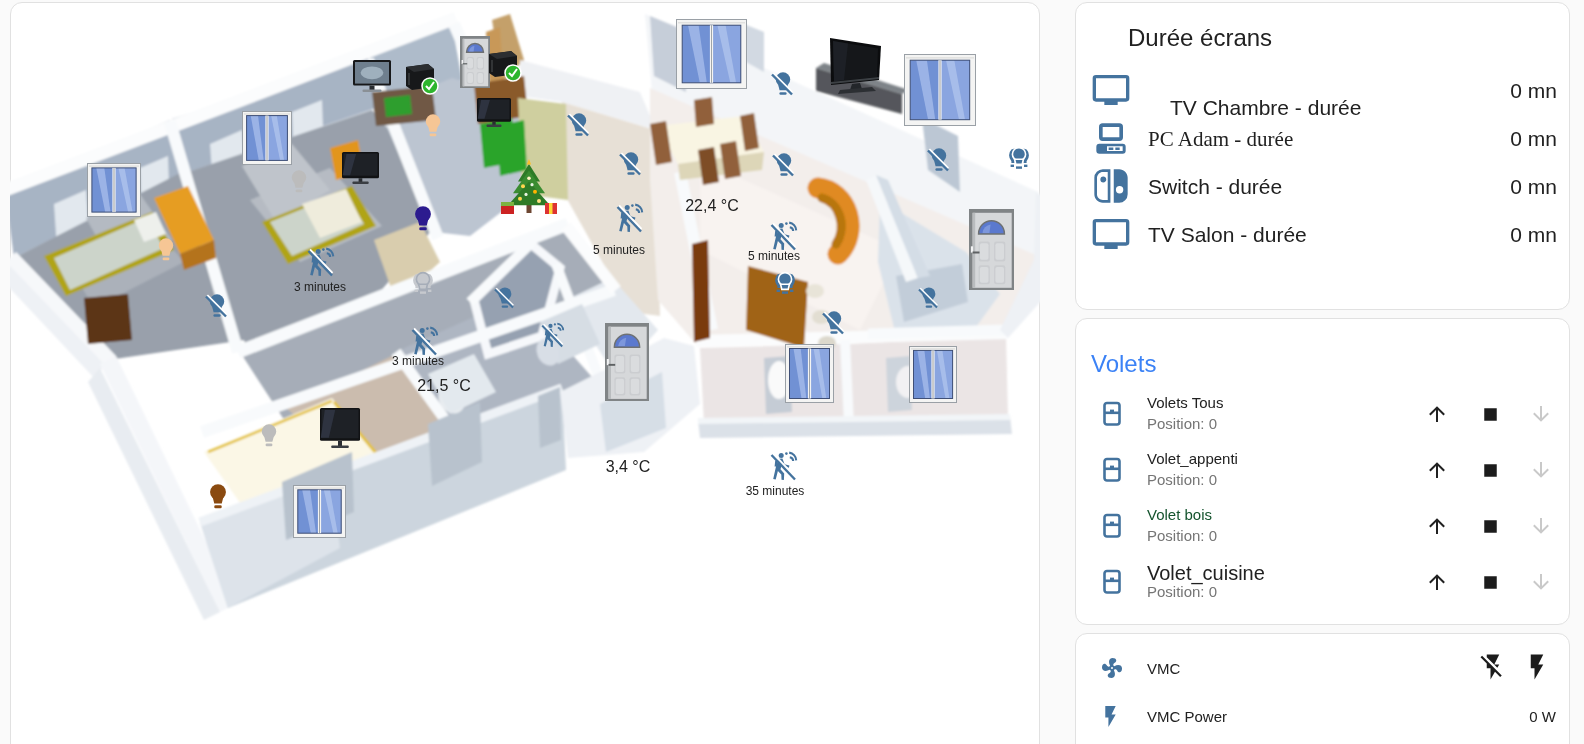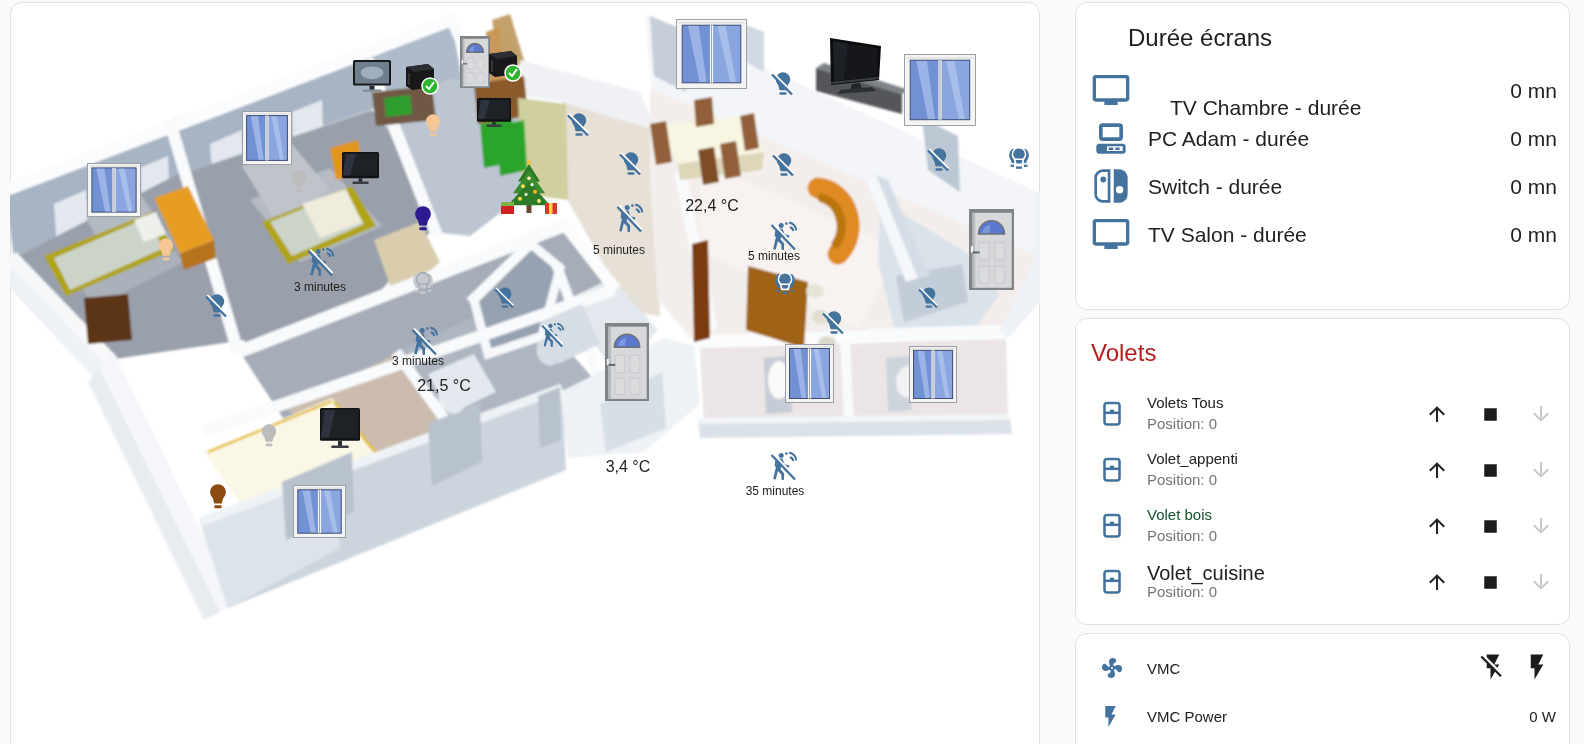--- a/index.html
+++ b/index.html
@@ -708,21 +708,21 @@
 
 <svg style="position:absolute;left:1091px;top:118px;" width="40" height="40" viewBox="0 0 24 24">
     <g class="ic">
       <path d="M7,3.2 H17 A2.2,2.2 0 0 1 19.2,5.4 V11.6 A2.2,2.2 0 0 1 17,13.8 H7 A2.2,2.2 0 0 1 4.8,11.6 V5.4 A2.2,2.2 0 0 1 7,3.2 Z M7,5.4 V11.6 H17 V5.4 Z"></path>
       <path d="M5,15.4 H19 A1.8,1.8 0 0 1 20.8,17.2 V19.6 A1.8,1.8 0 0 1 19,21.4 H5 A1.8,1.8 0 0 1 3.2,19.6 V17.2 A1.8,1.8 0 0 1 5,15.4 Z M9.6,17 V19.8 H19 V17 Z"></path>
       <rect x="10.6" y="17.7" width="2.8" height="1.5"></rect>
       <rect x="14.6" y="17.7" width="2.6" height="1.5"></rect>
     </g>
   </svg>
 
-<div class="rowtxt" style="position:absolute;left:1148px;top:127px;">PC Adam - durée</div>
+<div class="rowtxt" style="position:absolute;left:1148px;top:127px;font-family:Liberation Serif, serif;">PC Adam - durée</div>
 
 <div class="rowtxt" style="position:absolute;right:27px;top:127px;">0 mn</div>
 
 <svg style="position:absolute;left:1091px;top:166px;" width="40" height="40" viewBox="0 0 24 24">
     <path class="ic" fill-rule="evenodd" d="M10.04,20.4H7.12C6.19,20.4 5.3,20 4.64,19.36C4,18.7 3.6,17.81 3.6,16.88V7.12C3.6,6.19 4,5.3 4.64,4.64C5.3,4 6.19,3.62 7.12,3.62H10.04V20.4M7.12,2A5.12,5.12 0 0,0 2,7.12V16.88C2,19.71 4.29,22 7.12,22H11.65V2H7.12M5.62,8.11A1.77,1.77 0 0,0 7.39,9.88C8.37,9.88 9.16,9.09 9.16,8.11C9.16,7.13 8.37,6.34 7.39,6.34A1.77,1.77 0 0,0 5.62,8.11M17.16,12A2.22,2.22 0 0,0 14.94,14.22A2.22,2.22 0 0,0 17.16,16.44A2.22,2.22 0 0,0 19.38,14.22A2.22,2.22 0 0,0 17.16,12M16.88,2H13.65V22H16.88A5.12,5.12 0 0,0 22,16.88V7.12C22,4.29 19.71,2 16.88,2Z"></path>
   </svg>
 
 <div class="rowtxt" style="position:absolute;left:1148px;top:175px;">Switch - durée</div>
 
 <div class="rowtxt" style="position:absolute;right:27px;top:175px;">0 mn</div>
@@ -730,21 +730,21 @@
 <svg style="position:absolute;left:1091px;top:214px;" width="40" height="40" viewBox="0 0 24 24">
     <path class="ic" d="M21,17H3V5H21M21,3H3A2,2 0 0,0 1,5V17A2,2 0 0,0 3,19H8V21H16V19H21A2,2 0 0,0 23,17V5A2,2 0 0,0 21,3Z"></path>
   </svg>
 
 <div class="rowtxt" style="position:absolute;left:1148px;top:223px;">TV Salon - durée</div>
 
 <div class="rowtxt" style="position:absolute;right:27px;top:223px;">0 mn</div>
 
 <div class="card" style="left:1075px;top:318px;width:495px;height:307px;"></div>
 
-<div style="position:absolute;left:1091px;top:339px;font-size:24px;color:#b91c1c;">Volets</div>
+<div style="position:absolute;left:1091px;top:350px;font-size:24px;color:#3b82f6;">Volets</div>
 
 <svg style="position:absolute;left:1100px;top:401px;" width="24" height="26" viewBox="0 0 24 26">
     <g fill="none" stroke="#44739e" stroke-width="2.6">
       <rect x="4.5" y="2" width="15" height="21.5" rx="2.5"></rect>
       <line x1="4.5" y1="11.8" x2="19.5" y2="11.8"></line>
     </g>
     <rect x="10" y="8.6" width="4" height="3.2" fill="#44739e"></rect>
   </svg>
 
 <div style="position:absolute;left:1147px;top:394px;font-size:15px;color:#212121;">Volets Tous</div>

